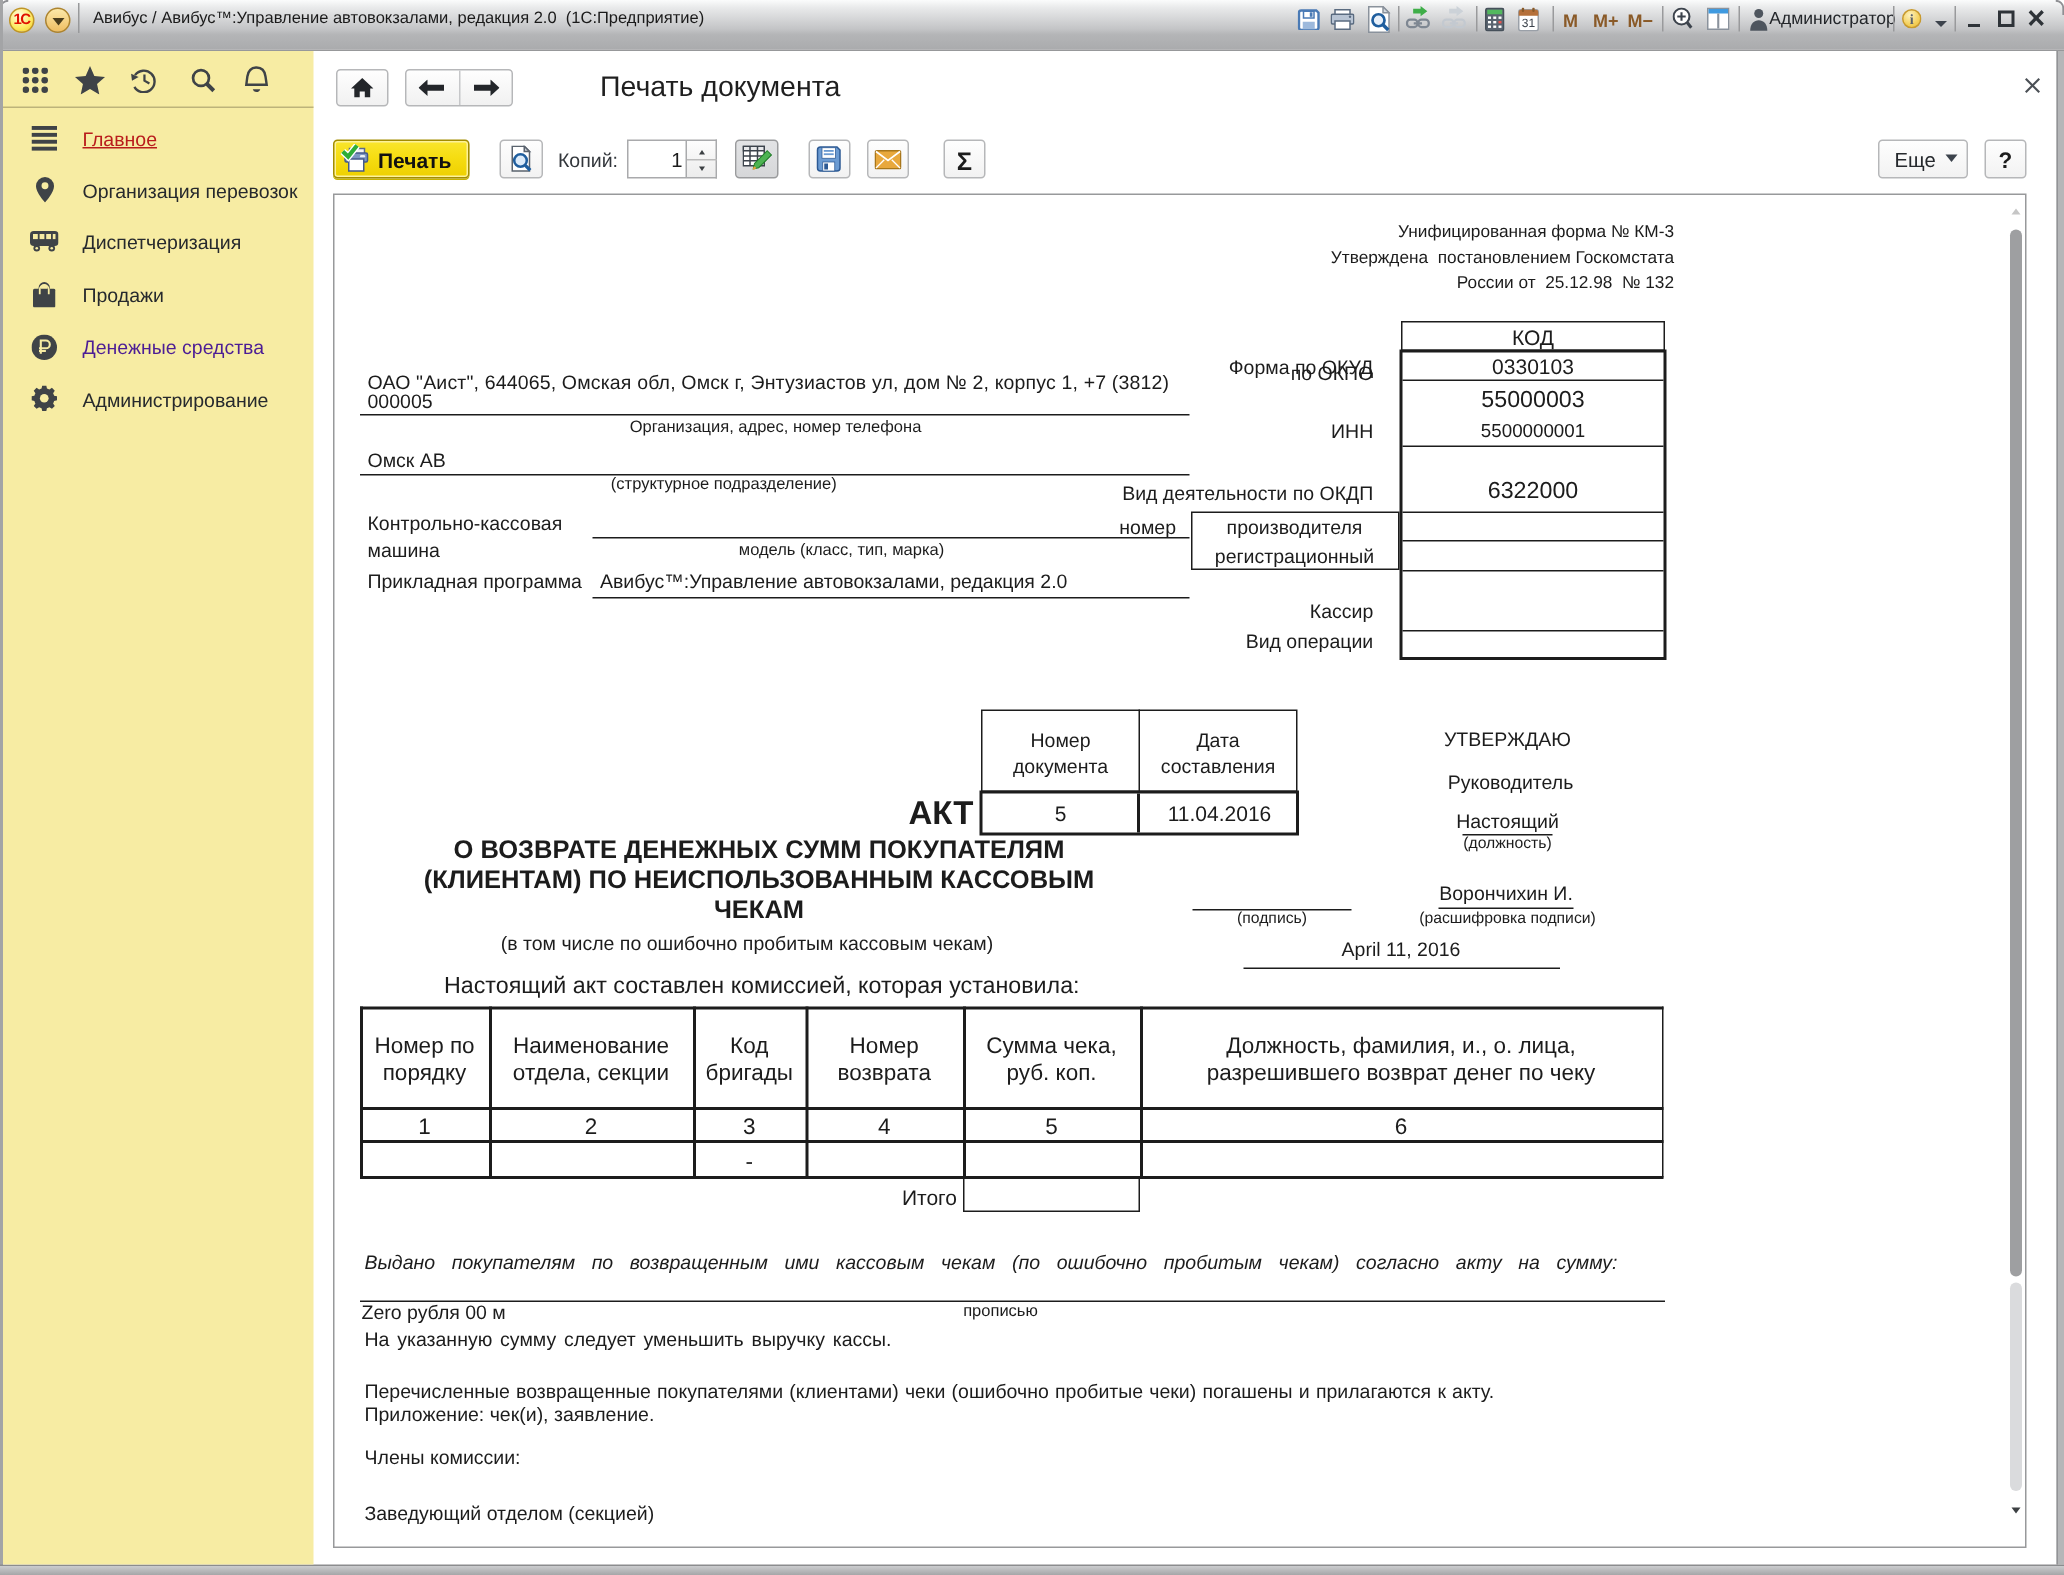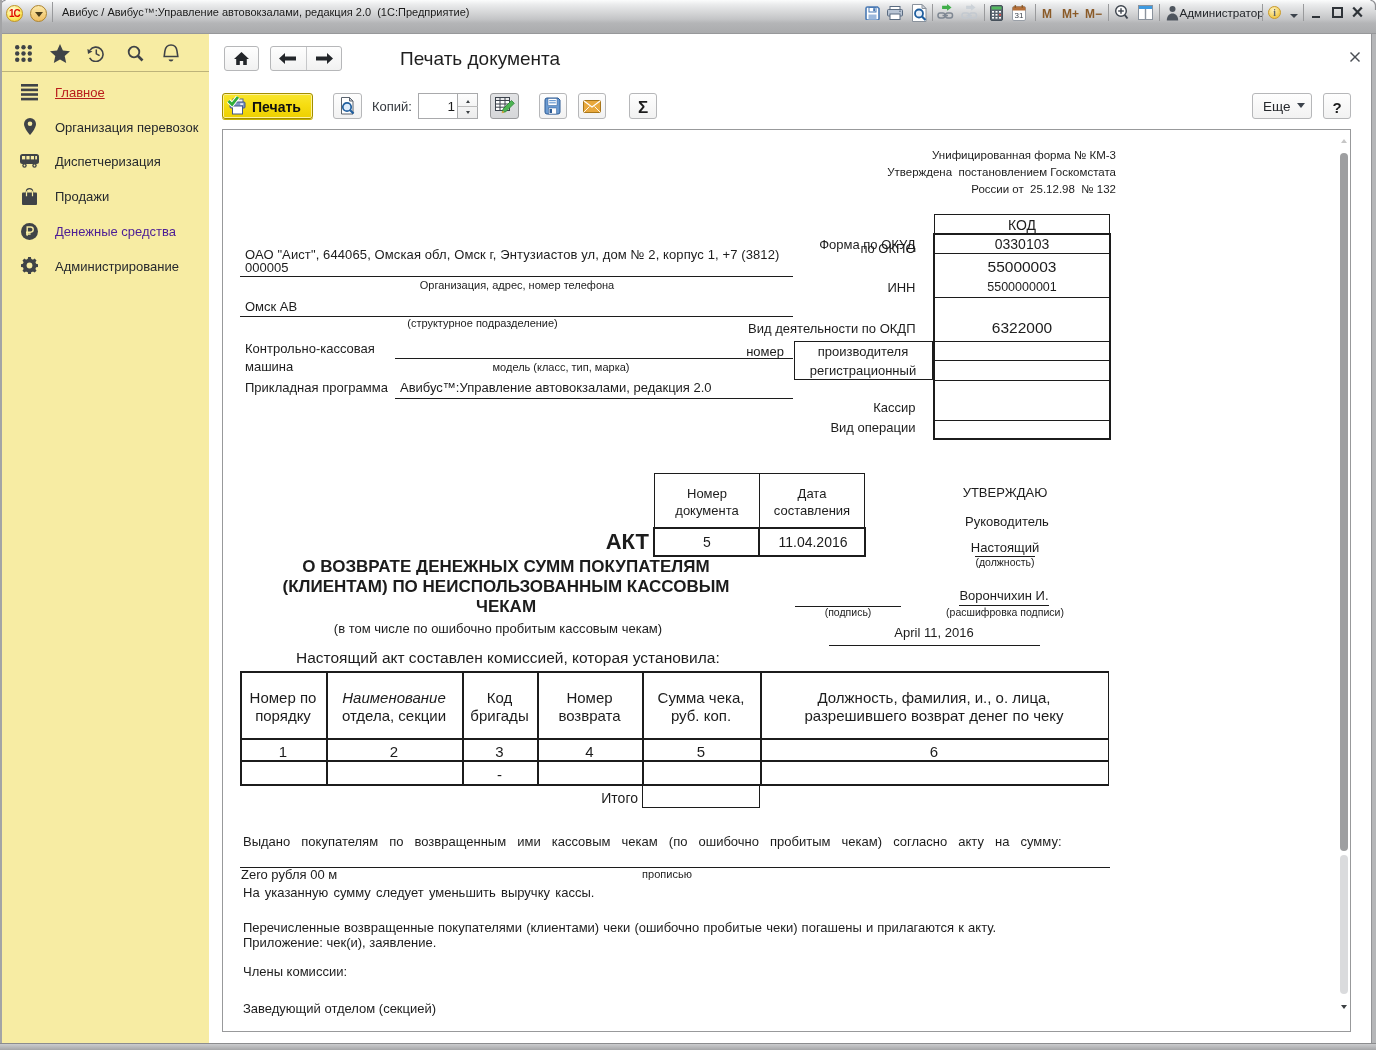--- a/index.html
+++ b/index.html
@@ -347,37 +347,37 @@
 <div class="ln" style="left:326px;top:671px;width:1.5px;height:114px;background:#1c1c1c;"></div>
 <div class="ln" style="left:462px;top:671px;width:1.5px;height:114px;background:#1c1c1c;"></div>
 <div class="ln" style="left:537px;top:671px;width:1.5px;height:114px;background:#1c1c1c;"></div>
 <div class="ln" style="left:642px;top:671px;width:1.5px;height:114px;background:#1c1c1c;"></div>
 <div class="ln" style="left:760px;top:671px;width:1.5px;height:114px;background:#1c1c1c;"></div>
 <div class="ln" style="left:1107.5px;top:671px;width:1.5px;height:114px;background:#1c1c1c;"></div>
 <div class="bx" style="left:642px;top:785px;width:118px;height:23px;border:1.5px solid #1c1c1c;"></div>
 <div class="t" style="font-size:14px;top:791.0px;right:738px;">Итого</div>
 <div class="t" style="font-size:15px;top:689.7px;left:283px;transform:translateX(-50%);">Номер по</div>
 <div class="t" style="font-size:15px;top:707.7px;left:283px;transform:translateX(-50%);">порядку</div>
-<div class="t" style="font-size:15px;top:689.7px;left:394px;transform:translateX(-50%);font-style:italic;">Наименование</div>
+<div class="t" style="font-size:15px;top:689.7px;left:394px;transform:translateX(-50%);">Наименование</div>
 <div class="t" style="font-size:15px;top:707.7px;left:394px;transform:translateX(-50%);">отдела, секции</div>
 <div class="t" style="font-size:15px;top:689.7px;left:499.5px;transform:translateX(-50%);">Код</div>
 <div class="t" style="font-size:15px;top:707.7px;left:499.5px;transform:translateX(-50%);">бригады</div>
 <div class="t" style="font-size:15px;top:689.7px;left:589.5px;transform:translateX(-50%);">Номер</div>
 <div class="t" style="font-size:15px;top:707.7px;left:589.5px;transform:translateX(-50%);">возврата</div>
 <div class="t" style="font-size:15px;top:689.7px;left:701px;transform:translateX(-50%);">Сумма чека,</div>
 <div class="t" style="font-size:15px;top:707.7px;left:701px;transform:translateX(-50%);">руб. коп.</div>
 <div class="t" style="font-size:15px;top:689.7px;left:934px;transform:translateX(-50%);">Должность, фамилия, и., о. лица,</div>
 <div class="t" style="font-size:15px;top:707.7px;left:934px;transform:translateX(-50%);">разрешившего возврат денег по чеку</div>
 <div class="t" style="font-size:15px;top:744.2px;left:283px;transform:translateX(-50%);">1</div>
 <div class="t" style="font-size:15px;top:744.2px;left:394px;transform:translateX(-50%);">2</div>
 <div class="t" style="font-size:15px;top:744.2px;left:499.5px;transform:translateX(-50%);">3</div>
 <div class="t" style="font-size:15px;top:744.2px;left:589.5px;transform:translateX(-50%);">4</div>
 <div class="t" style="font-size:15px;top:744.2px;left:701px;transform:translateX(-50%);">5</div>
 <div class="t" style="font-size:15px;top:744.2px;left:934px;transform:translateX(-50%);">6</div>
 <div class="t" style="font-size:15px;top:766.7px;left:499.5px;transform:translateX(-50%);">-</div>
-<div class="t" style="font-size:13px;top:834.8px;word-spacing:7.47px;left:243px;">Выдано покупателям по возвращенным ими кассовым чекам (по ошибочно пробитым чекам) согласно акту на сумму:</div>
+<div class="t" style="font-size:13px;top:834.8px;word-spacing:7.47px;left:243px;font-style:italic;">Выдано покупателям по возвращенным ими кассовым чекам (по ошибочно пробитым чекам) согласно акту на сумму:</div>
 <div class="t" style="font-size:13px;top:851.8px;left:241px;margin-top:16px;">Zero рубля 00 м</div>
 <div class="ln" style="left:240px;top:867px;width:870px;height:1px;background:#1c1c1c;"></div>
 <div class="t" style="font-size:11px;top:869.4px;left:667px;transform:translateX(-50%);">прописью</div>
 <div class="t" style="font-size:13px;top:885.8px;word-spacing:1.6px;left:243px;">На указанную сумму следует уменьшить выручку кассы.</div>
 <div class="t" style="font-size:13px;top:920.8px;word-spacing:0.52px;left:243px;">Перечисленные возвращенные покупателями (клиентами) чеки (ошибочно пробитые чеки) погашены и прилагаются к акту.</div>
 <div class="t" style="font-size:13px;top:935.8px;left:243px;">Приложение: чек(и), заявление.</div>
 <div class="t" style="font-size:13px;top:964.8px;left:243px;">Члены комиссии:</div>
 <div class="t" style="font-size:13px;top:1002.3px;left:243px;">Заведующий отделом (секцией)</div>
 </body></html>

